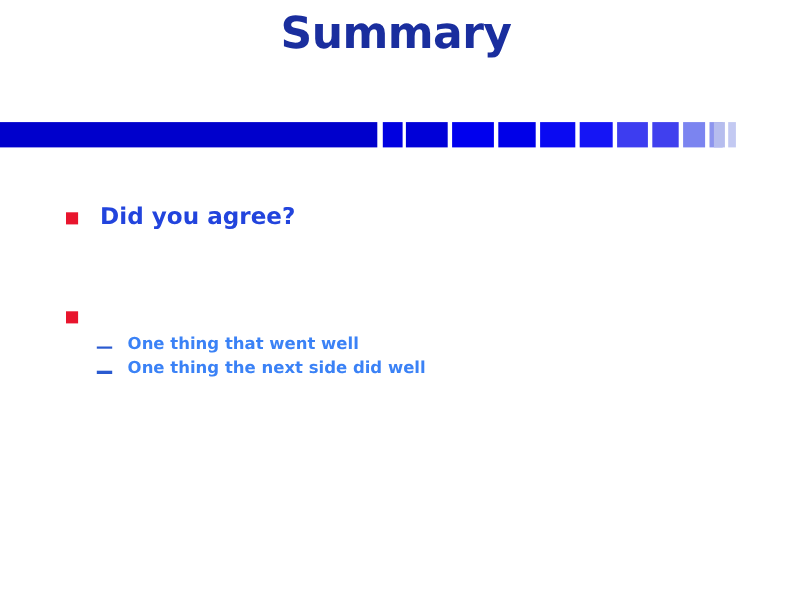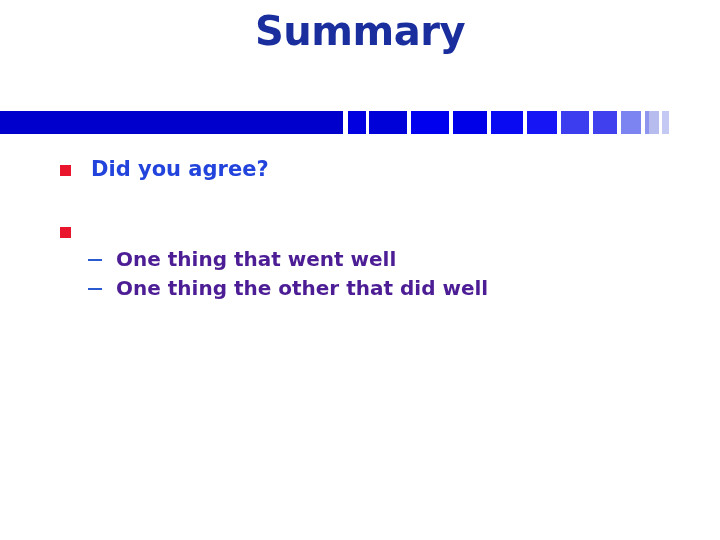--- a/index.html
+++ b/index.html
@@ -56,20 +56,21 @@
     left: 0;
     width: 720px;
   }
 
   .bullet-row {
     position: relative;
     display: flex;
     align-items: flex-start;
     padding-left: 60px;
     padding-right: 40px;
+    margin-top: 28px;
   }
 
   .bullet-marker {
     flex: 0 0 auto;
     width: 11px;
     height: 11px;
     background: #e8152d;
     margin-top: 9px;
     margin-right: 20px;
   }
@@ -101,23 +102,23 @@
   .sub-dash {
     flex: 0 0 auto;
     width: 14px;
     height: 2.5px;
     background: #2a5ad0;
     margin-top: 13px;
     margin-right: 14px;
   }
   .sub-text {
     flex: 1 1 auto;
-    font-size: 20px;
+    font-size: 15px;
     font-weight: bold;
-    color: #4c1d95;
+    color: #3b82f6;
     line-height: 1.35;
     max-width: 490px;
   }
 </style>
 </head>
 <body>
 
 <div class="slide">
 
   <div class="slide-title">Summary</div>
@@ -154,18 +155,18 @@
       <div class="bullet-marker"></div>
     </div>
 
     <div class="sub-list">
       <div class="sub-row">
         <div class="sub-dash"></div>
         <div class="sub-text">One thing that went well</div>
       </div>
       <div class="sub-row">
         <div class="sub-dash"></div>
-        <div class="sub-text">One thing the other that did well</div>
+        <div class="sub-text">One thing the next side did well</div>
       </div>
     </div>
 
   </div>
 </div>
 
 </body></html>

